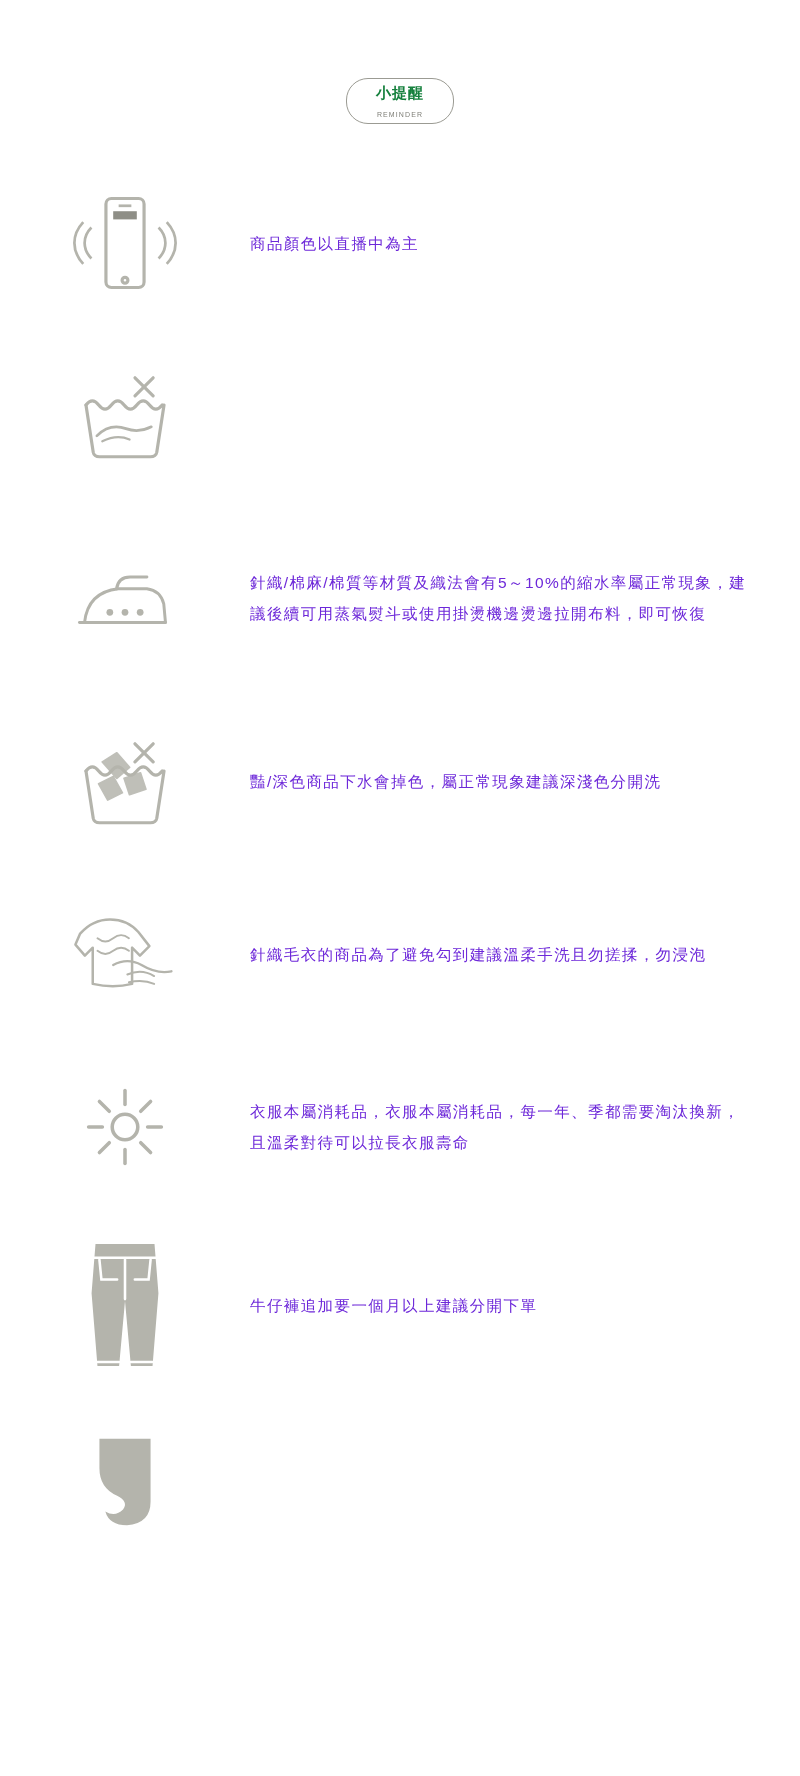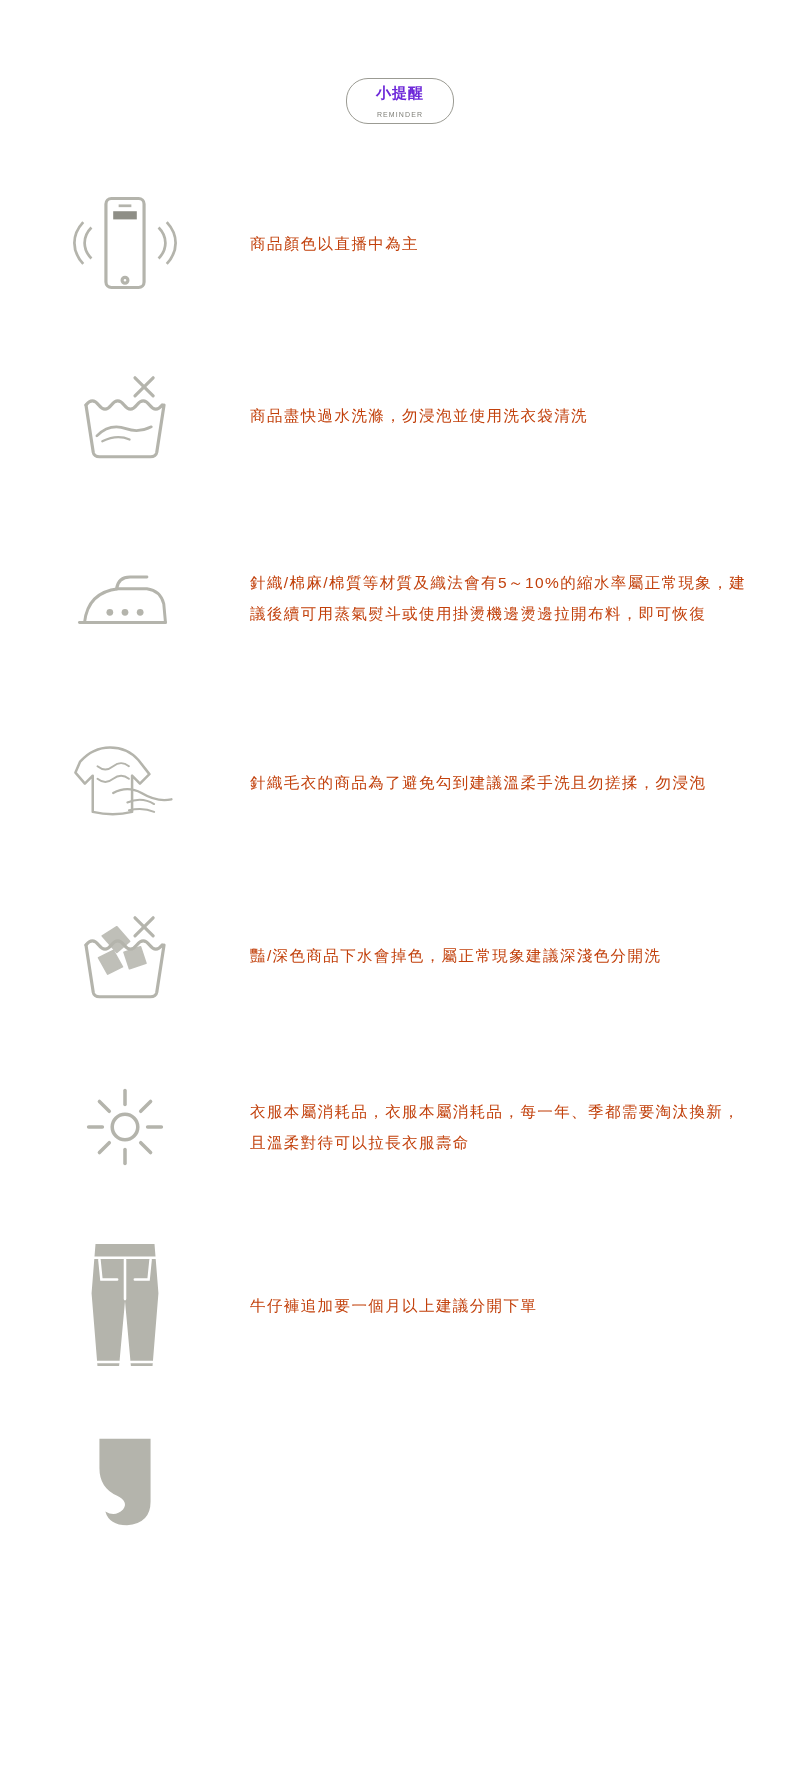--- a/index.html
+++ b/index.html
@@ -35,21 +35,21 @@
     border-radius: 22px;
     display: flex;
     flex-direction: column;
     align-items: center;
     justify-content: center;
     line-height: 1;
   }
   .pill .title-zh {
     font-size: 15px;
     letter-spacing: 1px;
-    color: #6d28d9;
+    color: #15803d;
     font-weight: 600;
     margin-bottom: 11px;
   }
   .pill .title-en {
     font-size: 7px;
     letter-spacing: 1.1px;
     color: #7d7d76;
   }
 
   
@@ -80,21 +80,21 @@
   }
   .text-cell {
     flex: 1;
     padding-right: 52px;
   }
   .text-cell p {
     margin: 0;
     font-size: 15.5px;
     line-height: 2.0;
     letter-spacing: 1.4px;
-    color: #c2410c;
+    color: #6d28d9;
     font-family: "Liberation Sans", "DejaVu Sans", sans-serif;
   }
 
   
   .row.r1 { margin-top: 14px; }
   .row.r3 { min-height: 140px; align-items: center; }
   .row.r5 { min-height: 120px; }
   .row.r7 { min-height: 130px; align-items: center; }
   .row.r8 { min-height: 120px; }
   .row.r9 { min-height: 120px; margin-bottom: 40px; }
@@ -145,23 +145,20 @@
               <path d="M22 44 L30 96 Q31 101 37 101 L93 101 Q99 101 100 96 L108 44"></path>
               <path d="M22 44 q7 -9 14 0 t14 0 t14 0 t14 0 t14 0 t14 0"></path>
               <path d="M34 78 q14 -14 32 -8 q14 5 28 -2" stroke-width="3"></path>
               <path d="M40 84 q16 -8 30 -2" stroke-width="2.5"></path>
               <line x1="76" y1="14" x2="96" y2="34"></line>
               <line x1="96" y1="14" x2="76" y2="34"></line>
             </g>
           </svg>
         </div>
       </div>
-      <div class="text-cell">
-        <p>商品盡快過水洗滌，勿浸泡並使用洗衣袋清洗</p>
-      </div>
     </div>
 
     <div class="row r3">
       <div class="icon-cell">
         <div class="icon-box">
           <svg width="140" height="110" viewBox="0 0 140 110">
             <g fill="none" stroke="#b4b4ac" stroke-width="3.5" stroke-linecap="round" stroke-linejoin="round">
               <path d="M16 84 L118 84"></path>
               <path d="M22 84 Q26 48 62 44 L96 44 Q112 46 116 62 L118 84"></path>
               <path d="M60 44 Q62 30 76 30 L96 30"></path>
@@ -169,63 +166,63 @@
             <g fill="#b4b4ac">
               <circle cx="52" cy="72" r="4"></circle>
               <circle cx="70" cy="72" r="4"></circle>
               <circle cx="88" cy="72" r="4"></circle>
             </g>
           </svg>
         </div>
       </div>
       <div class="text-cell">
         <p>針織/棉麻/棉質等材質及織法會有5～10%的縮水率屬正常現象，建議後續可用蒸氣熨斗或使用掛燙機邊燙邊拉開布料，即可恢復</p>
+      </div>
+    </div>
+
+    <div class="row r4">
+      <div class="icon-cell">
+        <div class="icon-box">
+          <svg width="130" height="110" viewBox="0 0 130 110">
+            <g fill="none" stroke="#b4b4ac" stroke-width="3.5" stroke-linecap="round">
+              <path d="M22 44 L30 96 Q31 101 37 101 L93 101 Q99 101 100 96 L108 44"></path>
+              <path d="M22 44 q7 -9 14 0 t14 0 t14 0 t14 0 t14 0 t14 0"></path>
+              <line x1="76" y1="14" x2="96" y2="34"></line>
+              <line x1="96" y1="14" x2="76" y2="34"></line>
+            </g>
+            <g fill="#b4b4ac" stroke="#b4b4ac" stroke-width="2" stroke-linejoin="round">
+              <path d="M40 34 L56 24 L70 40 L56 52 Z" opacity="0.85"></path>
+              <path d="M36 58 L52 50 L62 68 L46 76 Z" opacity="0.85"></path>
+              <path d="M64 52 L82 46 L88 64 L70 70 Z" opacity="0.85"></path>
+            </g>
+          </svg>
+        </div>
+      </div>
+      <div class="text-cell">
+        <p>豔/深色商品下水會掉色，屬正常現象建議深淺色分開洗</p>
       </div>
     </div>
 
     <div class="row r5">
       <div class="icon-cell">
         <div class="icon-box">
           <svg width="150" height="120" viewBox="0 0 150 120">
             <g fill="none" stroke="#b4b4ac" stroke-width="3.2" stroke-linecap="round" stroke-linejoin="round">
               <path d="M18 34 Q34 16 56 16 Q78 16 92 32 L106 50 L94 62 L84 52 L84 98 Q60 104 34 98 L34 52 L24 62 L12 48 Z"></path>
               <path d="M40 40 q10 8 20 0 q10 -8 20 0" stroke-width="2.4"></path>
               <path d="M40 56 q10 8 20 0 q10 -8 20 0" stroke-width="2.4"></path>
               <path d="M60 74 Q78 64 96 74 Q116 86 134 82" stroke-width="3"></path>
               <path d="M78 86 Q96 78 112 88" stroke-width="2.6"></path>
               <path d="M80 96 Q98 92 112 98" stroke-width="2.6"></path>
             </g>
           </svg>
         </div>
       </div>
       <div class="text-cell">
         <p>針織毛衣的商品為了避免勾到建議溫柔手洗且勿搓揉，勿浸泡</p>
-      </div>
-    </div>
-
-    <div class="row r4">
-      <div class="icon-cell">
-        <div class="icon-box">
-          <svg width="130" height="110" viewBox="0 0 130 110">
-            <g fill="none" stroke="#b4b4ac" stroke-width="3.5" stroke-linecap="round">
-              <path d="M22 44 L30 96 Q31 101 37 101 L93 101 Q99 101 100 96 L108 44"></path>
-              <path d="M22 44 q7 -9 14 0 t14 0 t14 0 t14 0 t14 0 t14 0"></path>
-              <line x1="76" y1="14" x2="96" y2="34"></line>
-              <line x1="96" y1="14" x2="76" y2="34"></line>
-            </g>
-            <g fill="#b4b4ac" stroke="#b4b4ac" stroke-width="2" stroke-linejoin="round">
-              <path d="M40 34 L56 24 L70 40 L56 52 Z" opacity="0.85"></path>
-              <path d="M36 58 L52 50 L62 68 L46 76 Z" opacity="0.85"></path>
-              <path d="M64 52 L82 46 L88 64 L70 70 Z" opacity="0.85"></path>
-            </g>
-          </svg>
-        </div>
-      </div>
-      <div class="text-cell">
-        <p>豔/深色商品下水會掉色，屬正常現象建議深淺色分開洗</p>
       </div>
     </div>
 
     <div class="row r6">
       <div class="icon-cell">
         <div class="icon-box">
           <svg width="120" height="110" viewBox="0 0 120 110">
             <g fill="none" stroke="#b4b4ac" stroke-width="3.6" stroke-linecap="round">
               <circle cx="60" cy="55" r="13"></circle>
               <line x1="60" y1="18" x2="60" y2="32"></line>

